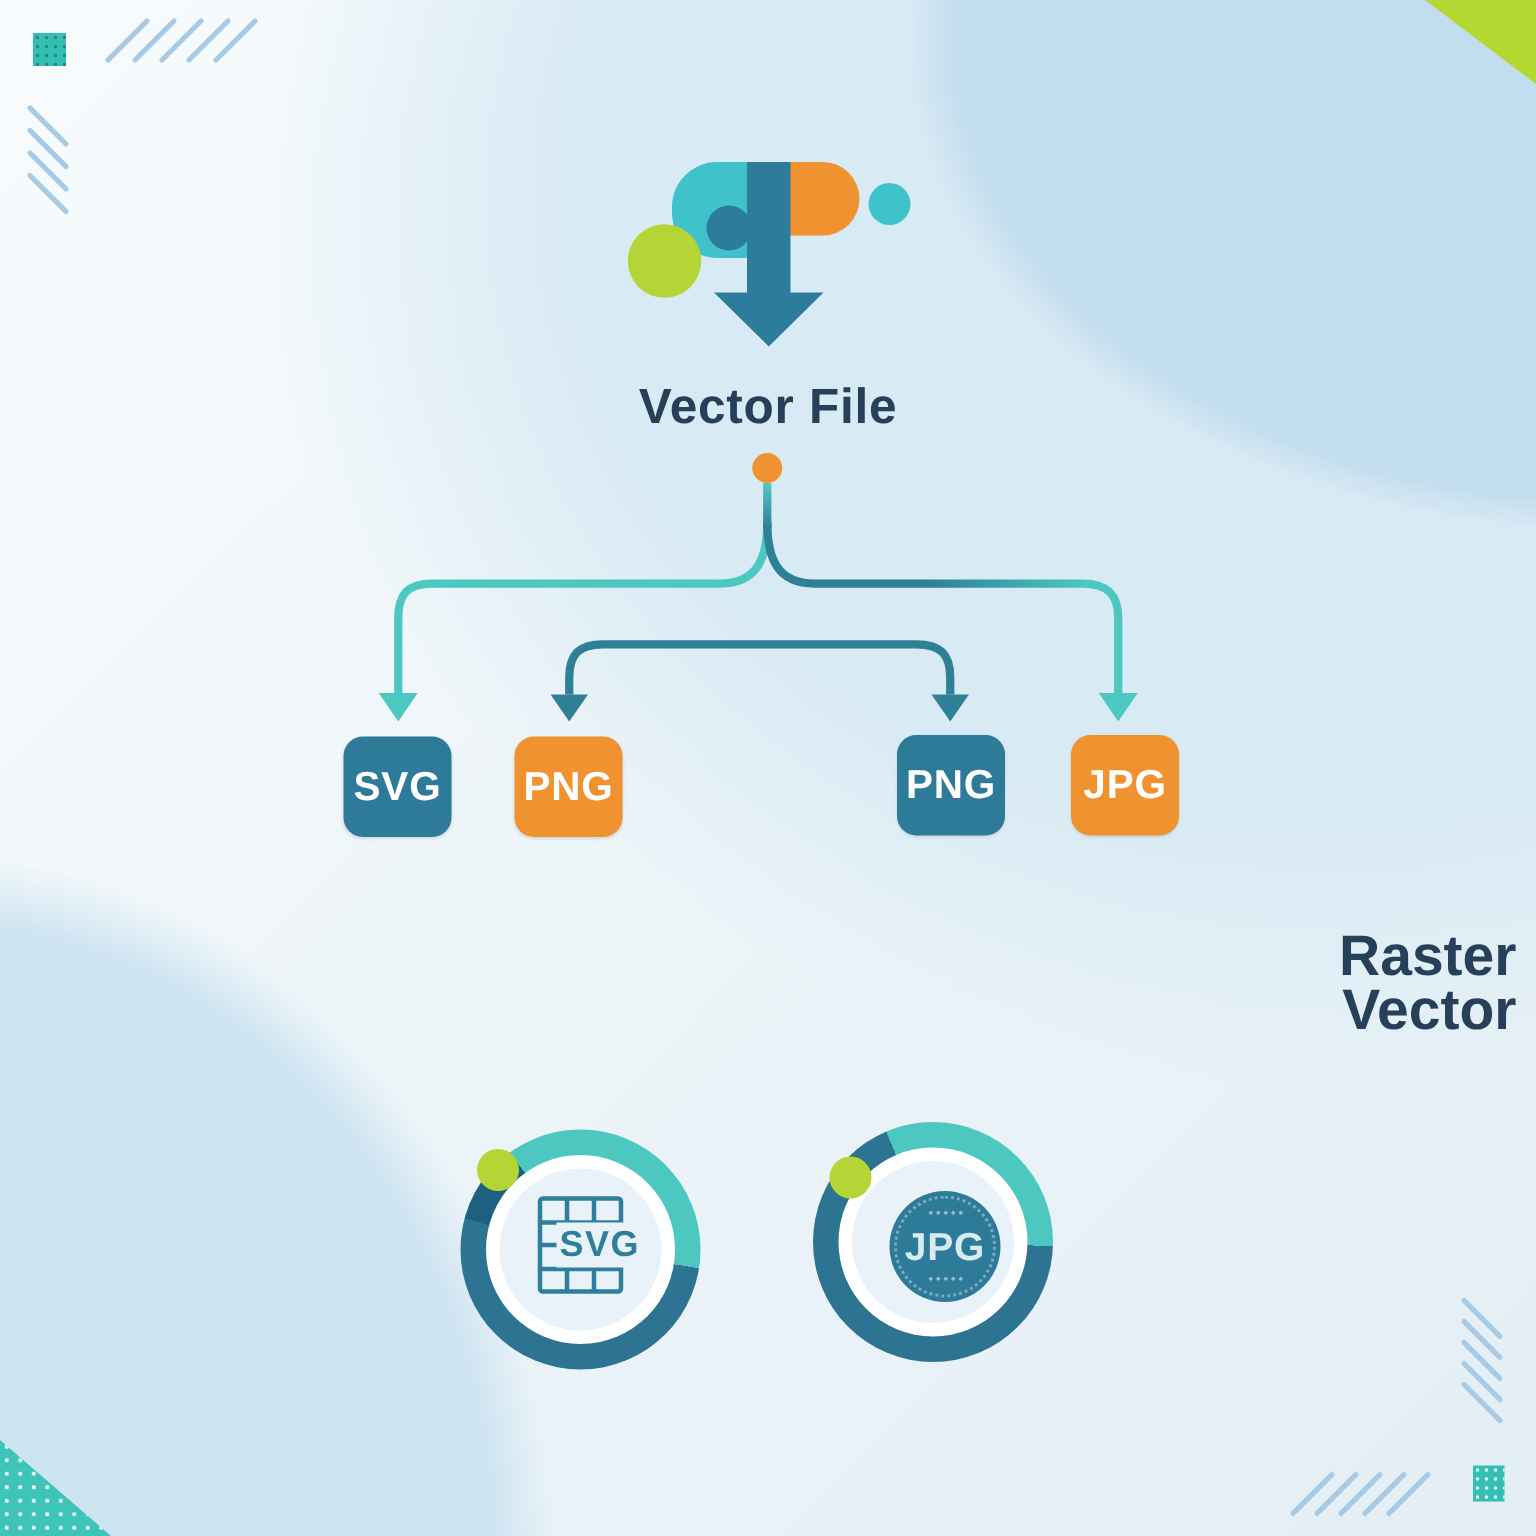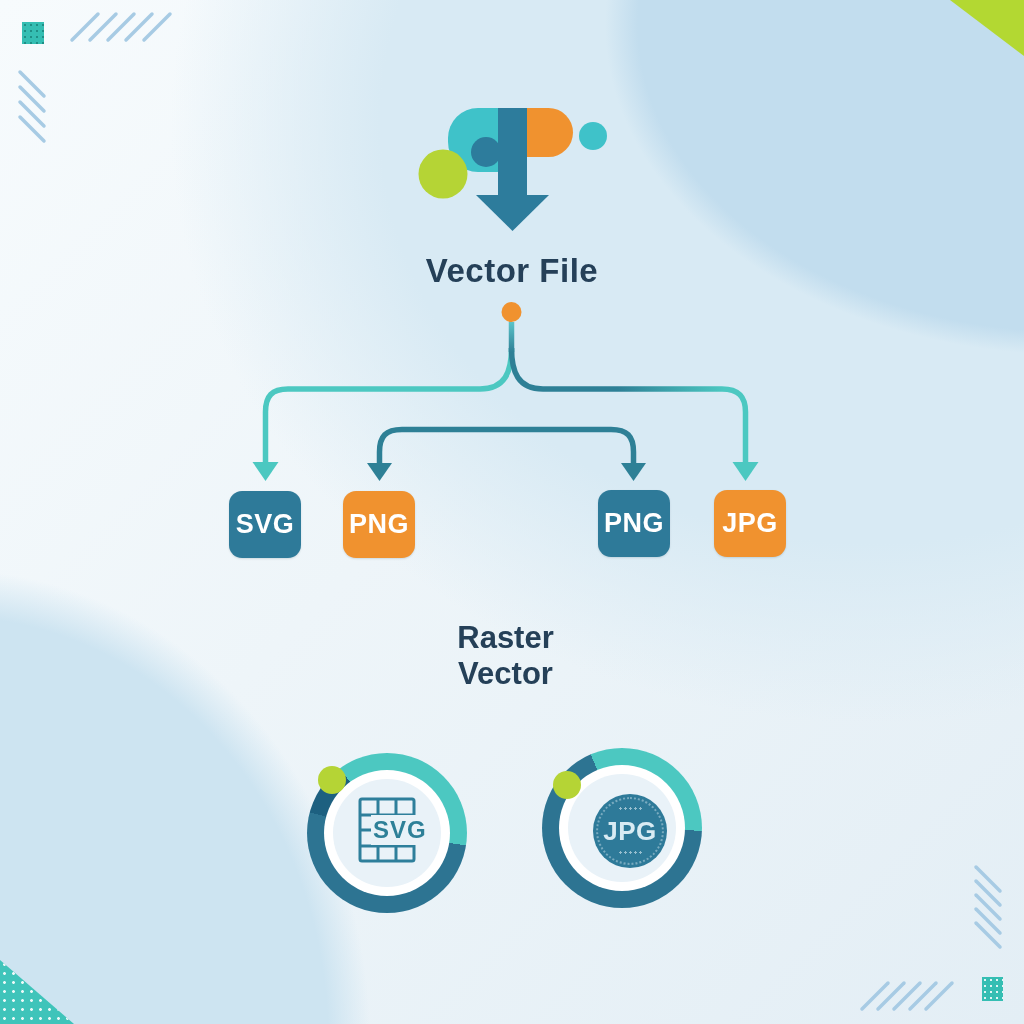--- a/index.html
+++ b/index.html
@@ -32,22 +32,22 @@
     background-size:9px 9px;
     clip-path:polygon(0 0,100% 100%,0 100%);
   }
   svg{display:block;}
   
   .title{
     left:0;top:252px;width:1024px;text-align:center;
     font-size:33px;font-weight:bold;letter-spacing:.5px;color:#254058;
   }
   .subtitle{
-    left:0;top:620px;width:1011px;text-align:center;
-    font-size:31px;font-weight:bold;color:#254058;line-height:36px;
+    left:0;top:620px;width:1011px;text-align:right;
+    font-size:38px;font-weight:bold;color:#254058;line-height:36px;
   }
   
   .badge{
     width:72px;height:67px;border-radius:13px;
     display:flex;align-items:center;justify-content:center;
     color:#fff;font-size:27px;font-weight:bold;letter-spacing:.5px;
     box-shadow:0 1px 2px rgba(30,70,90,.15);
   }
   
   .ring{width:160px;height:160px;border-radius:50%;}

